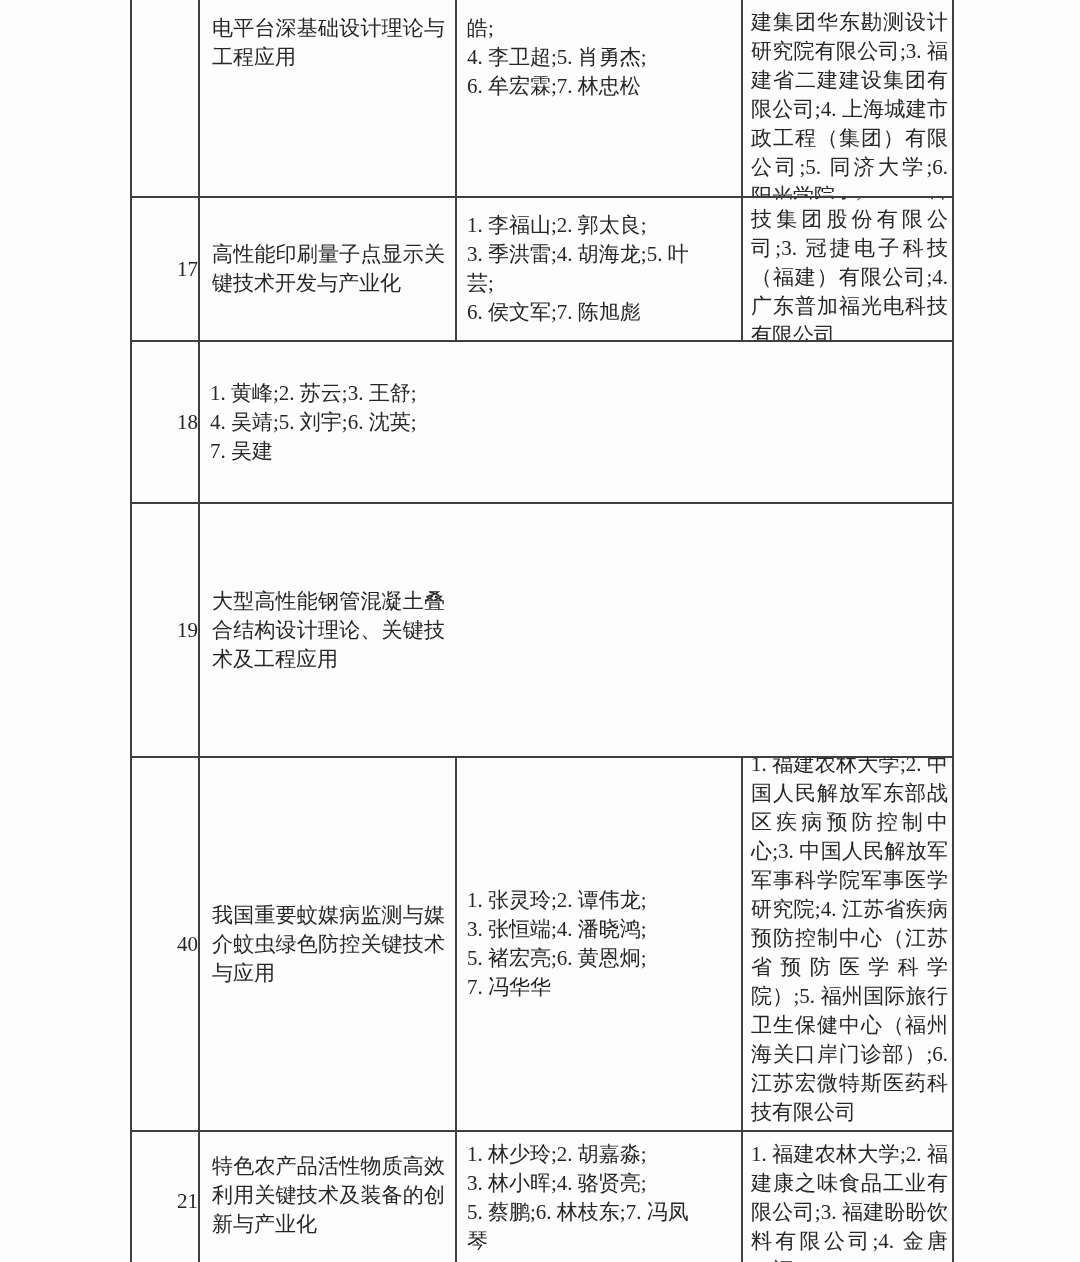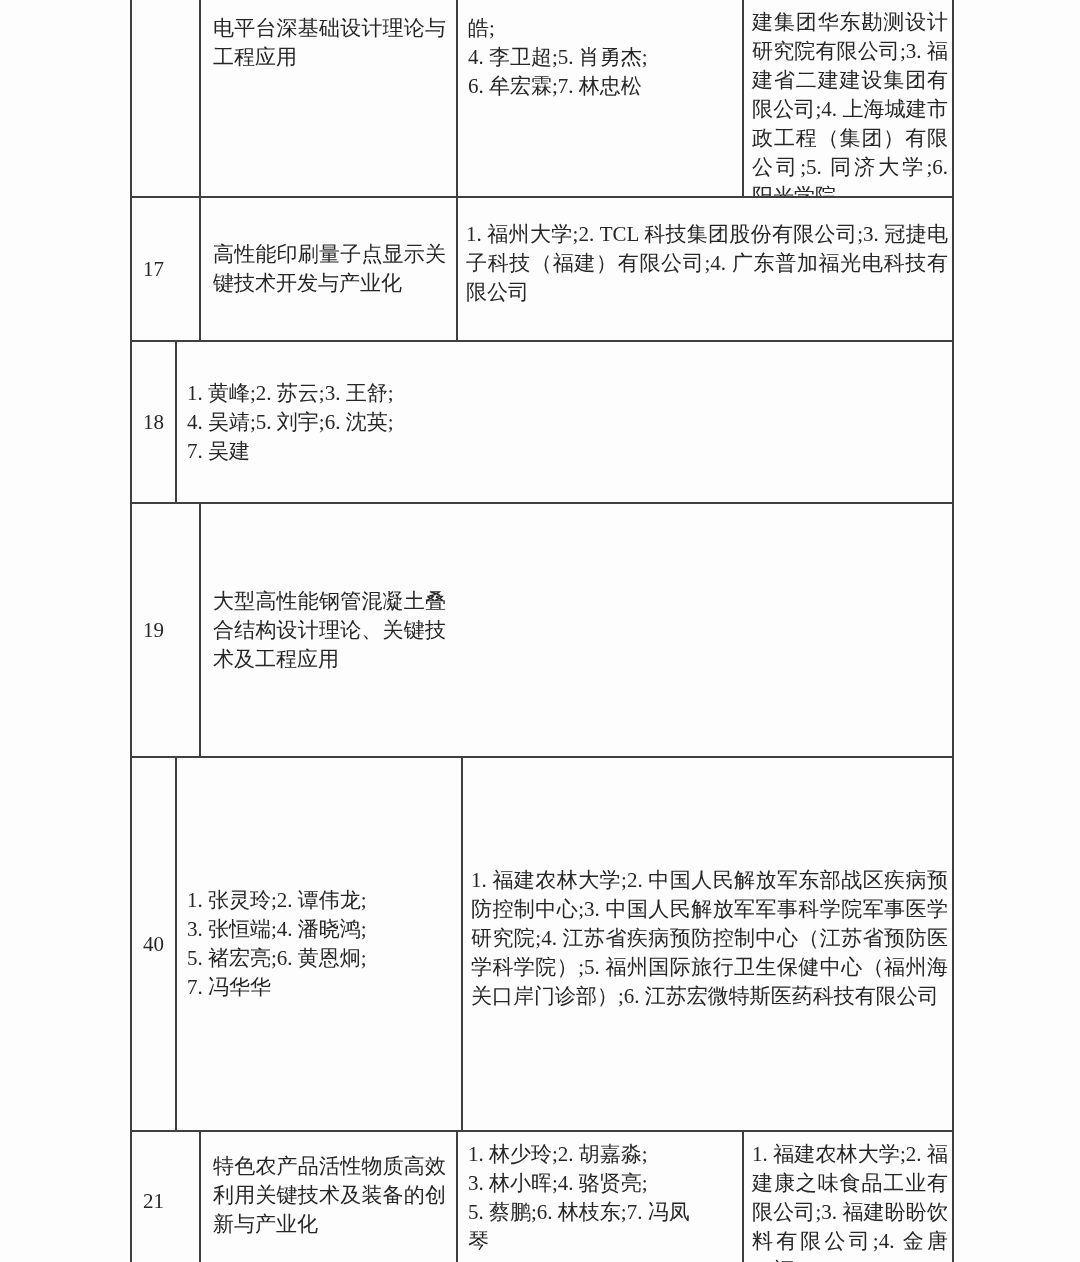--- a/index.html
+++ b/index.html
@@ -22,22 +22,22 @@
   .row{display:flex;box-sizing:border-box;border-top:2px solid #3f3f3f;}
   .row.first{border-top:none;}
   .cell{
     box-sizing:border-box;
     display:flex;flex-direction:column;justify-content:center;
     font-size:21px;line-height:29px;
     overflow:hidden;
     flex-shrink:0;
   }
   .cell + .cell{border-left:2px solid #3f3f3f;}
-  .num{width:43px;text-align:center;font-family:Liberation Serif, serif;}
-  .title{width:257px;padding:0 10px 0 12px;text-align:justify;text-justify:inter-ideograph;margin-left:24px;}
+  .num{width:66px;text-align:right;font-family:Liberation Serif, serif;}
+  .title{width:257px;padding:0 10px 0 12px;text-align:justify;text-justify:inter-ideograph;}
   .names{width:286px;padding:0 6px 0 10px;white-space:pre-line;}
   .orgs{width:238px;flex:1;padding:0 4px 12px 8px;text-align:justify;text-justify:inter-ideograph;}
   .h0{height:196px;}
   .h17{height:144px;}
   .h18{height:162px;}
   .h19{height:254px;}
   .h20{height:374px;}
   .h21{height:140px;}
   
   .row.first .title,.row.first .names{justify-content:flex-start;padding-top:14px;}
@@ -56,37 +56,42 @@
       <div class="cell title">电平台深基础设计理论与工程应用</div>
       <div class="cell names">皓;
 4. 李卫超;5. 肖勇杰;
 6. 牟宏霖;7. 林忠松</div>
       <div class="cell orgs">建集团华东勘测设计研究院有限公司;3. 福建省二建建设集团有限公司;4. 上海城建市政工程（集团）有限公司;5. 同济大学;6. 阳光学院</div>
     </div>
 
     <div class="row h17">
       <div class="cell num">17</div>
       <div class="cell title">高性能印刷量子点显示关键技术开发与产业化</div>
+      <div class="cell names">1. 李福山;2. 郭太良;
+3. 季洪雷;4. 胡海龙;5. 叶
+芸;
+6. 侯文军;7. 陈旭彪</div>
       <div class="cell orgs">1. 福州大学;2. TCL 科技集团股份有限公司;3. 冠捷电子科技（福建）有限公司;4. 广东普加福光电科技有限公司</div>
     </div>
 
     <div class="row h18">
       <div class="cell num">18</div>
       <div class="cell names">1. 黄峰;2. 苏云;3. 王舒;
 4. 吴靖;5. 刘宇;6. 沈英;
 7. 吴建</div>
     </div>
 
     <div class="row h19">
       <div class="cell num">19</div>
       <div class="cell title">大型高性能钢管混凝土叠合结构设计理论、关键技术及工程应用</div>
     </div>
 
     <div class="row h20">
       <div class="cell num">40</div>
+      <div class="cell title">我国重要蚊媒病监测与媒介蚊虫绿色防控关键技术与应用</div>
       <div class="cell names">1. 张灵玲;2. 谭伟龙;
 3. 张恒端;4. 潘晓鸿;
 5. 褚宏亮;6. 黄恩炯;
 7. 冯华华</div>
       <div class="cell orgs">1. 福建农林大学;2. 中国人民解放军东部战区疾病预防控制中心;3. 中国人民解放军军事科学院军事医学研究院;4. 江苏省疾病预防控制中心（江苏省预防医学科学院）;5. 福州国际旅行卫生保健中心（福州海关口岸门诊部）;6. 江苏宏微特斯医药科技有限公司</div>
     </div>
 
     <div class="row last h21">
       <div class="cell num">21</div>
       <div class="cell title">特色农产品活性物质高效利用关键技术及装备的创新与产业化</div>

